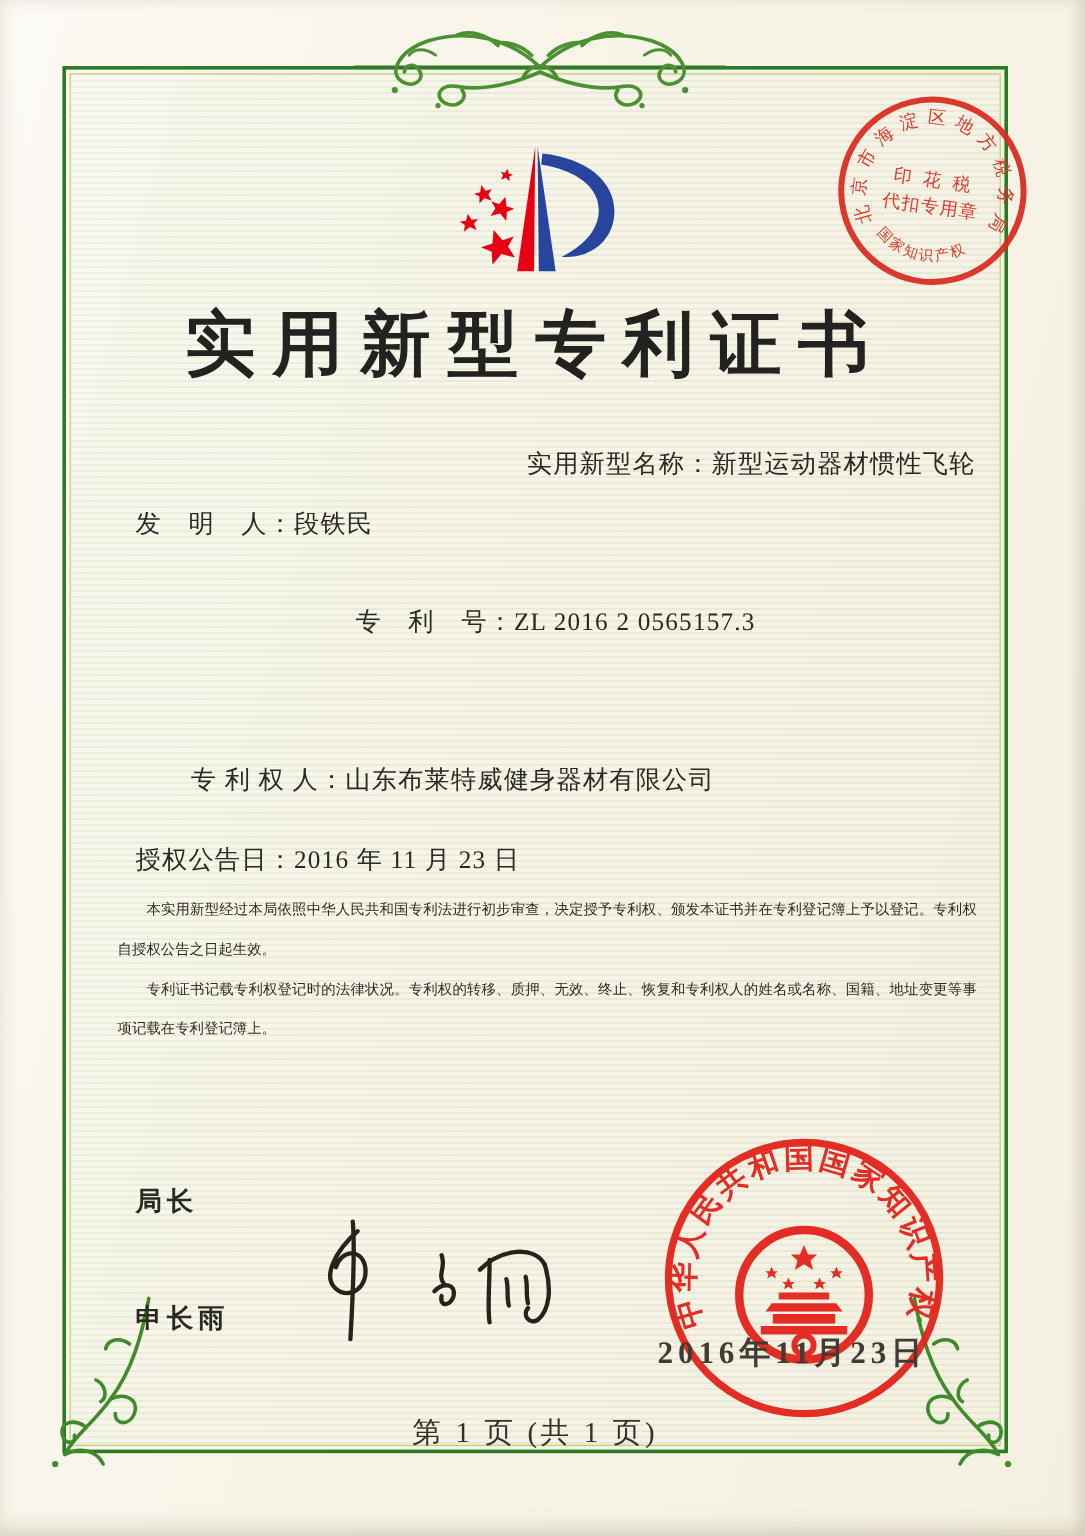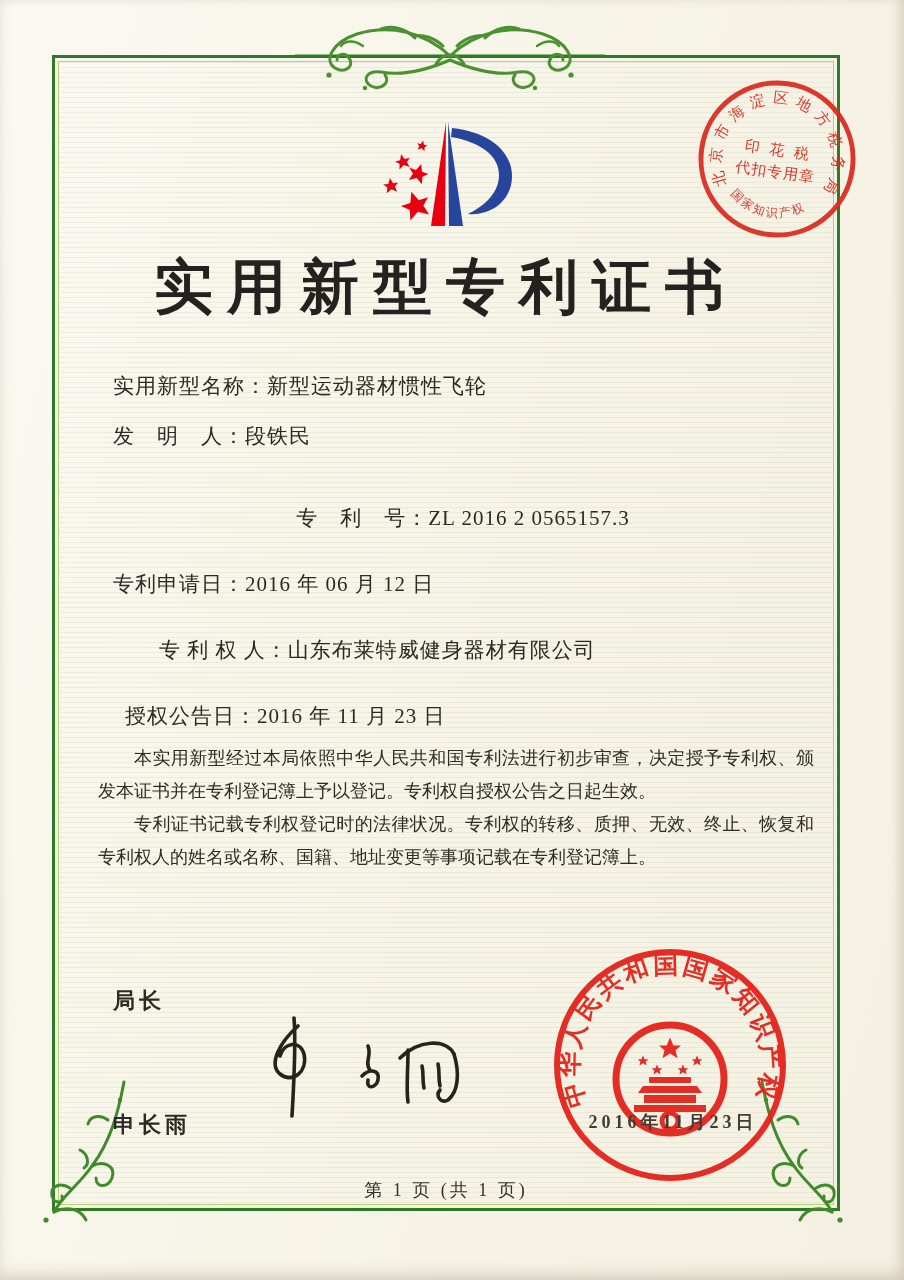--- a/index.html
+++ b/index.html
@@ -23,33 +23,33 @@
   .cert-no{
     left:98px;top:114px;font-size:20px;color:#3a372f;letter-spacing:5px;
   }
   .title{
     left:52px;top:248px;width:788px;text-align:center;
     font-size:59px;font-weight:700;color:#242220;letter-spacing:14px;
   }
   .field-row{left:113px;width:700px;font-size:21px;color:#2b2923;letter-spacing:1px;white-space:nowrap;}
   .field-row .lab{font-weight:400;}
   .body-text{
-    left:98px;top:742px;width:716px;font-size:18px;color:#2e2b25;
+    left:98px;top:742px;width:716px;font-size:12px;color:#2e2b25;
     line-height:33px;text-align:justify;
   }
   .body-text p{margin:0;text-indent:2em;}
   .sig-title{left:113px;top:986px;font-size:22px;font-weight:700;color:#2b2923;font-family:"Liberation Sans",sans-serif;letter-spacing:4px;}
-  .sig-name{left:113px;top:1110px;font-size:22px;font-weight:700;color:#2b2923;font-family:"Liberation Sans",sans-serif;letter-spacing:4px;}
+  .sig-name{left:113px;top:1084px;font-size:22px;font-weight:700;color:#2b2923;font-family:"Liberation Sans",sans-serif;letter-spacing:4px;}
   .seal-date{
-    left:548px;top:1110px;width:250px;text-align:center;
-    font-size:18px;font-weight:700;color:#403c33;letter-spacing:4px;z-index:7;
+    left:548px;top:1110px;width:250px;
+    font-size:26px;font-weight:700;color:#403c33;letter-spacing:4px;z-index:7;
   }
   .footer{
     left:52px;top:1178px;width:788px;text-align:center;
-    font-size:18px;color:#33302a;letter-spacing:3px;
+    font-size:24px;color:#33302a;letter-spacing:3px;
   }
   svg text{font-family:"Liberation Serif",serif;}
 </style>
 </head>
 <body>
 
 <div id="page">
 
   <div id="frame" class="abs">
     <div id="frame-inner"></div>
@@ -130,36 +130,33 @@
       <text font-size="12" letter-spacing="2" fill="#d92b20">
         <textPath href="#tax-bot" xlink:href="#tax-bot">国家知识产权局</textPath>
       </text>
       <text x="0" y="-4" text-anchor="middle" font-size="15" letter-spacing="3">印 花 税</text>
       <text x="0" y="18" text-anchor="middle" font-size="15" letter-spacing="1">代扣专用章</text>
     </g>
   </svg>
 
   <div class="abs title">实用新型专利证书</div>
 
-  <div class="abs field-row" style="top:372px;">
+  <div class="abs field-row" style="top:372px;text-align:right;">
     <span class="lab">实用新型名称：</span><span>新型运动器材惯性飞轮</span>
   </div>
   <div class="abs field-row" style="top:422px;">
     <span class="lab">发　明　人：</span><span>段铁民</span>
   </div>
   <div class="abs field-row" style="top:504px;text-align:center;">
     <span class="lab">专　利　号：</span><span>ZL 2016 2 0565157.3</span>
   </div>
-  <div class="abs field-row" style="top:570px;">
-    <span class="lab">专利申请日：</span><span>2016 年 06 月 12 日</span>
-  </div>
   <div class="abs field-row" style="top:636px;margin-left:46px;">
     <span class="lab">专 利 权 人：</span><span>山东布莱特威健身器材有限公司</span>
   </div>
-  <div class="abs field-row" style="top:702px;margin-left:12px;">
+  <div class="abs field-row" style="top:702px;">
     <span class="lab">授权公告日：</span><span>2016 年 11 月 23 日</span>
   </div>
 
   <div class="abs body-text">
     <p>本实用新型经过本局依照中华人民共和国专利法进行初步审查，决定授予专利权、颁发本证书并在专利登记簿上予以登记。专利权自授权公告之日起生效。</p>
     <p>专利证书记载专利权登记时的法律状况。专利权的转移、质押、无效、终止、恢复和专利权人的姓名或名称、国籍、地址变更等事项记载在专利登记簿上。</p>
   </div>
 
   <div class="abs sig-title">局长</div>
   <div class="abs sig-name">申长雨</div>

